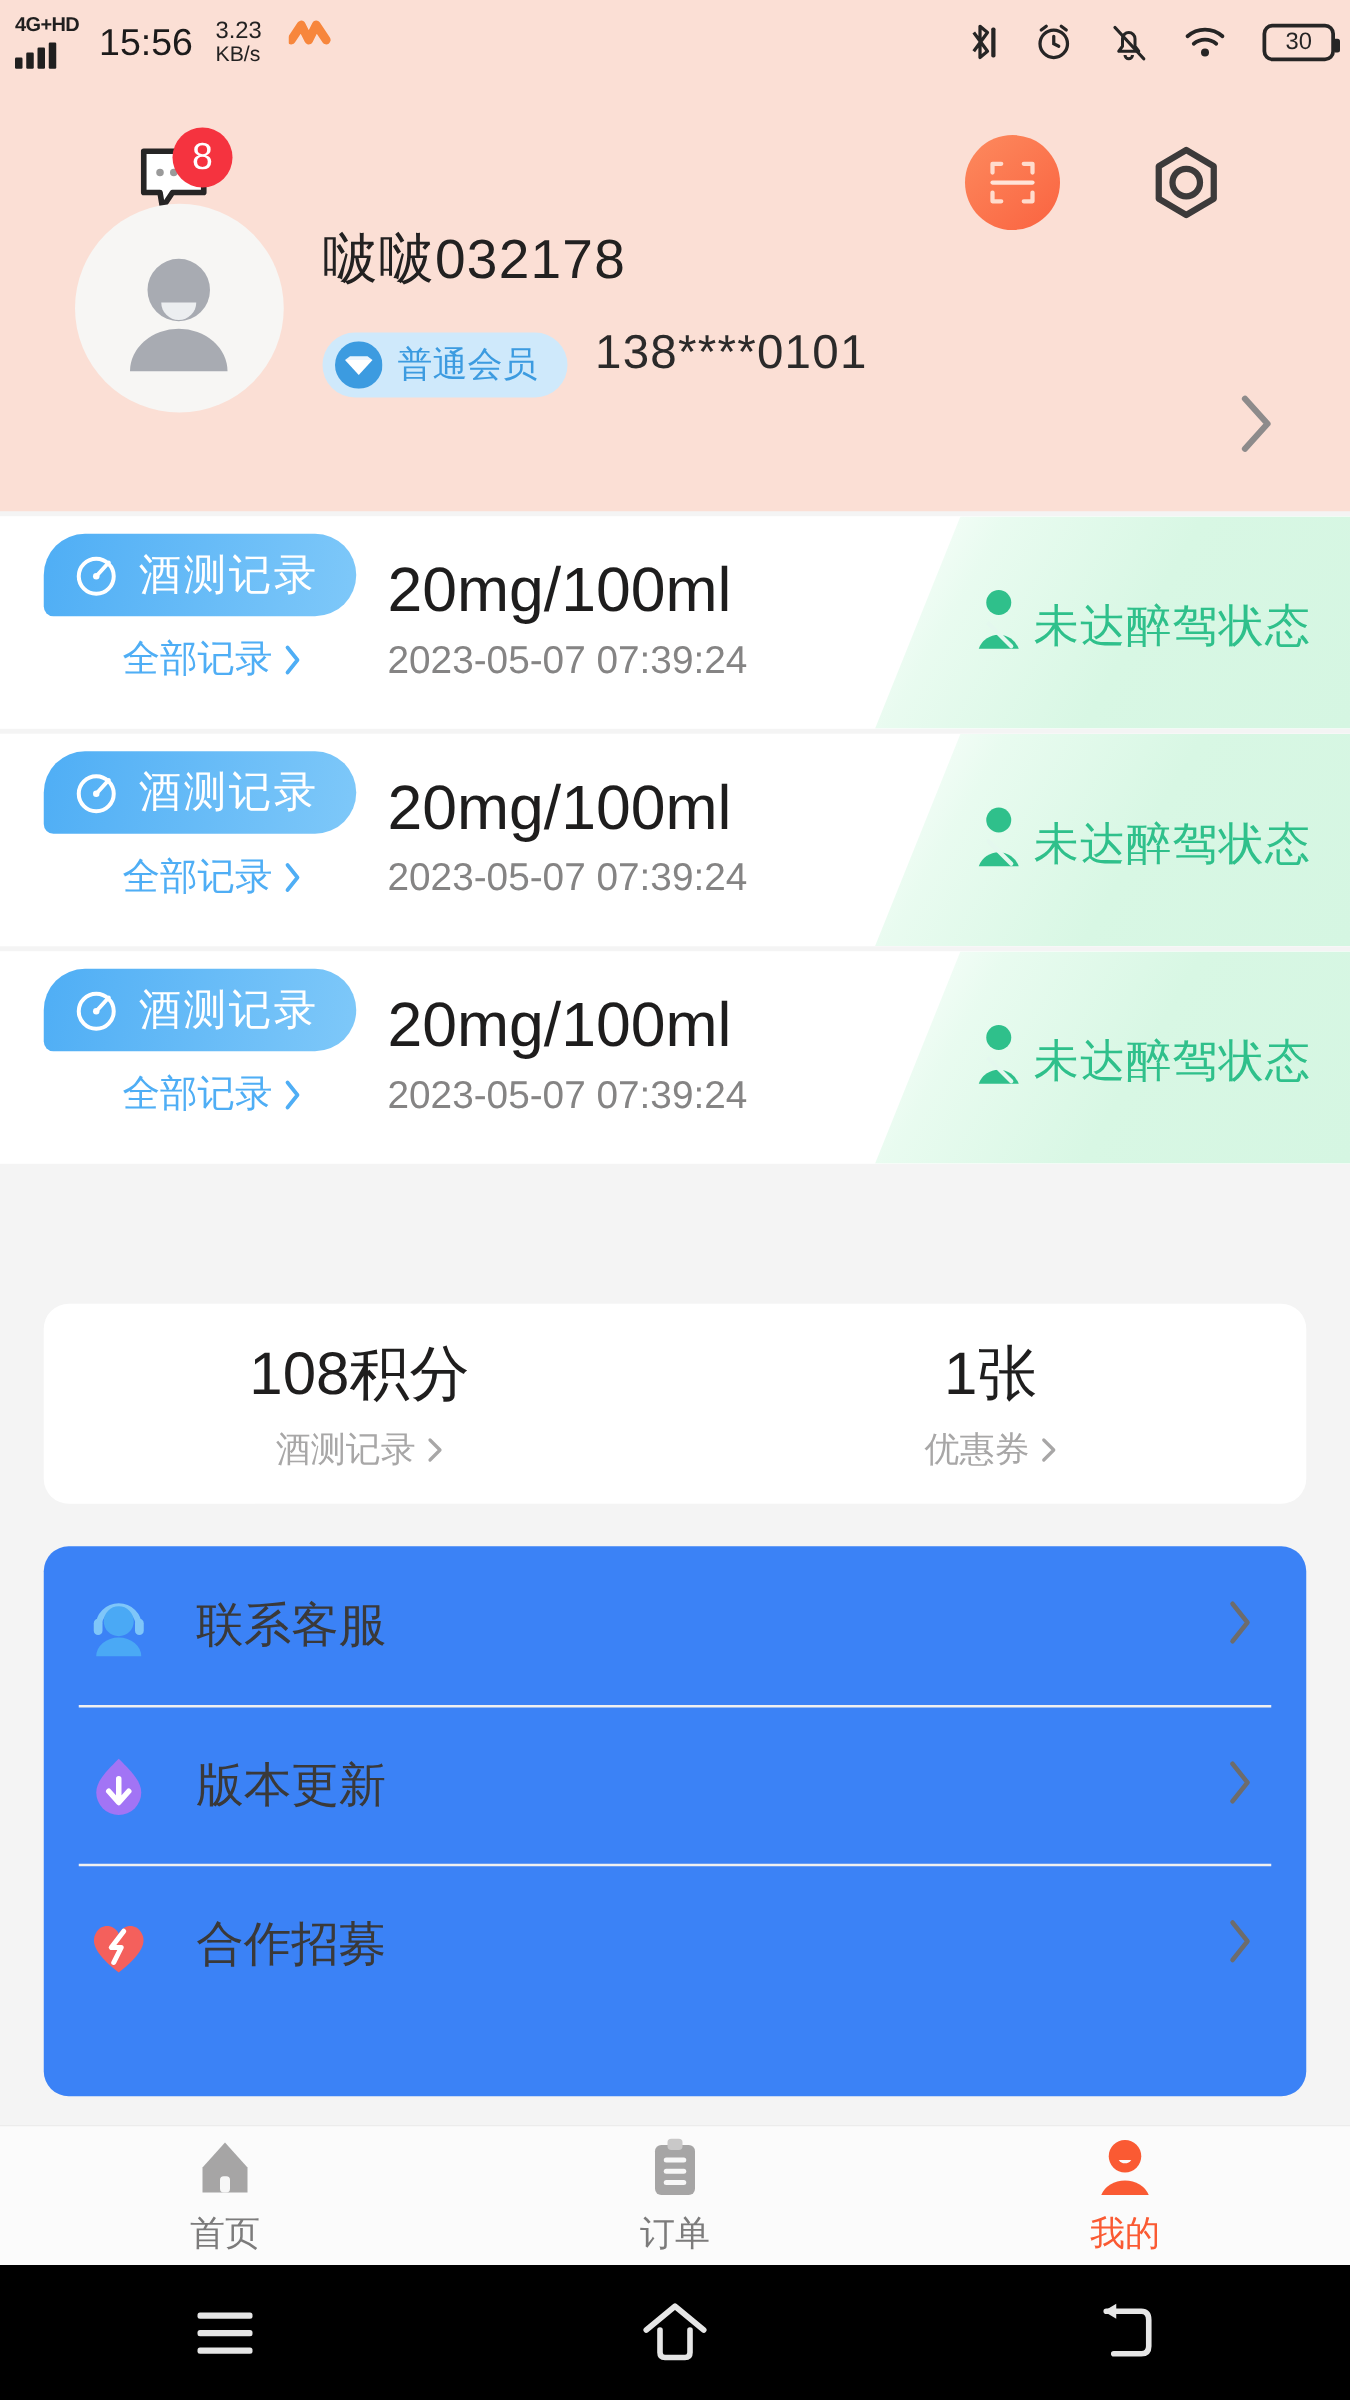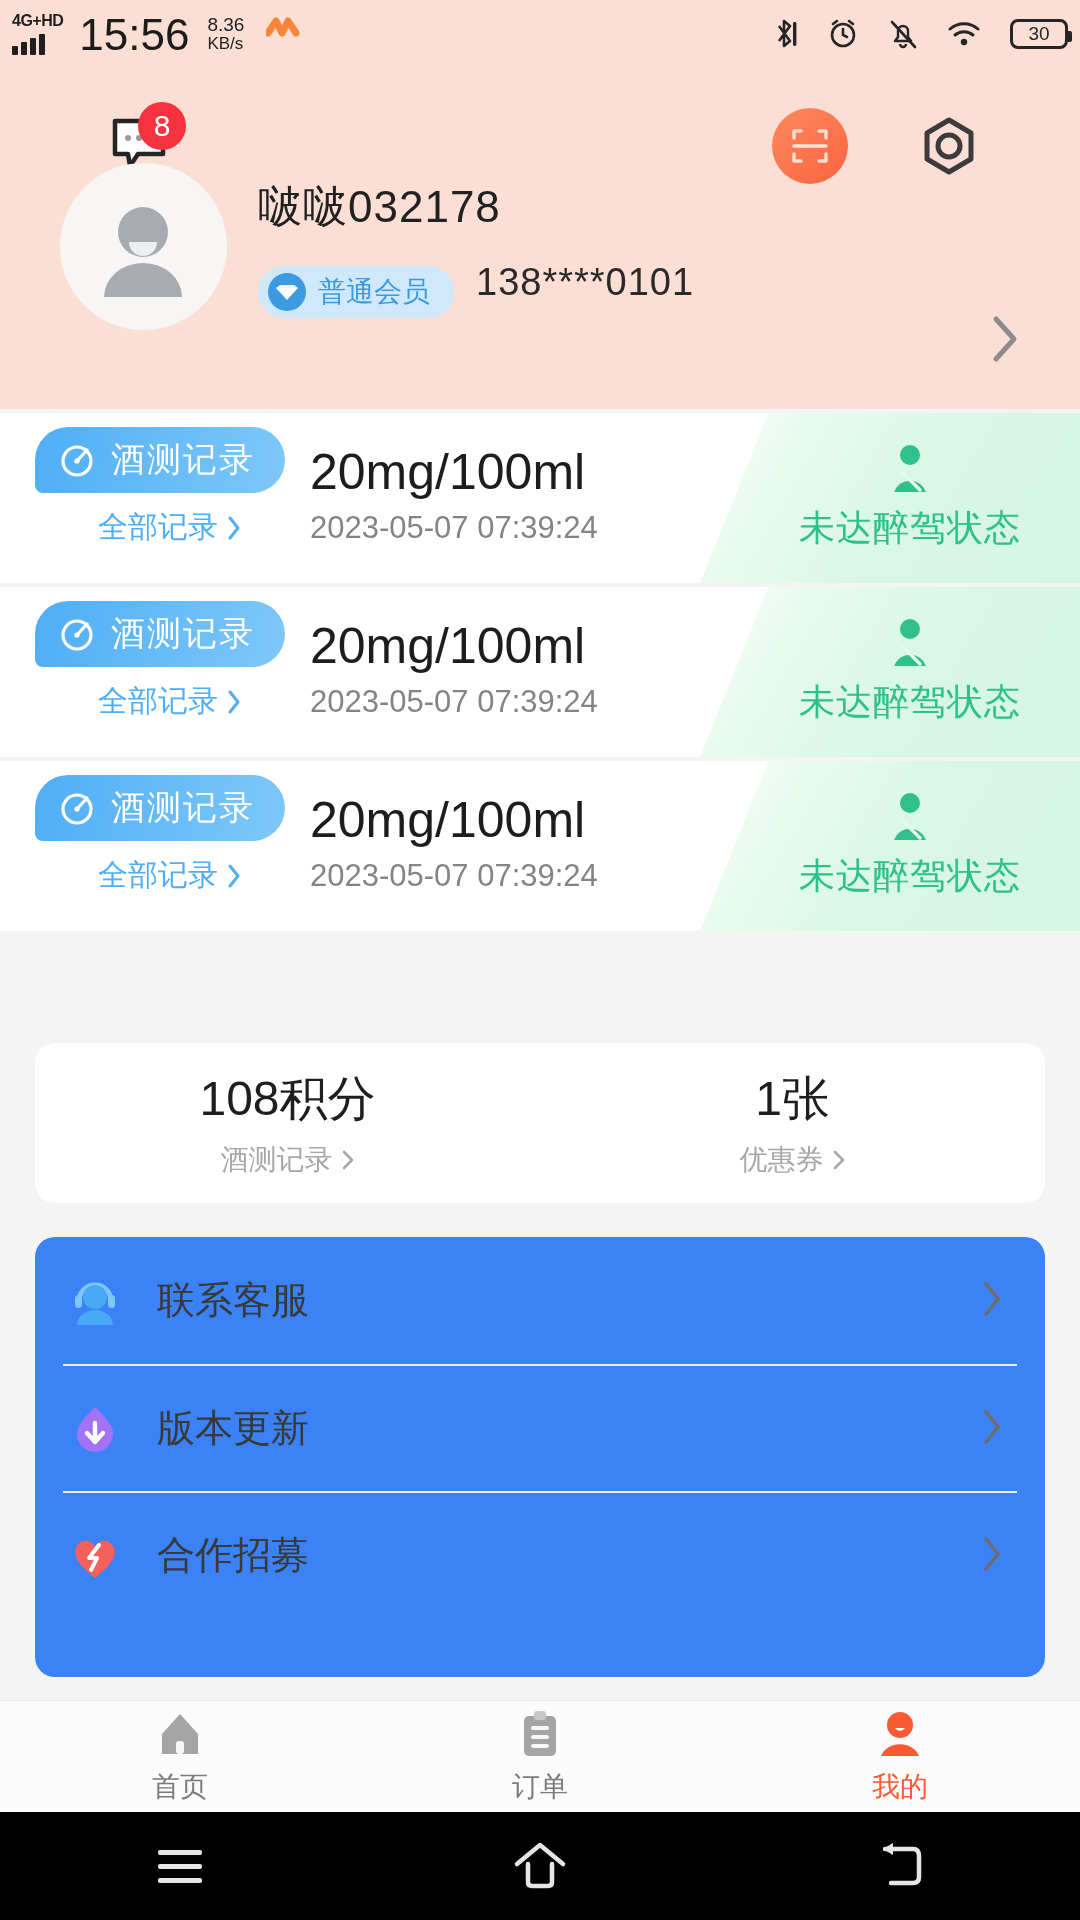--- a/index.html
+++ b/index.html
@@ -17,21 +17,21 @@
     background: #fbdfd5;
     display: flex; align-items: center; padding: 0 12px;
   }
   .sb-left { display: flex; align-items: flex-end; gap: 12px; }
   .sig-wrap { display: flex; flex-direction: column; align-items: flex-start; }
   .sig-label { font-size: 16px; font-weight: bold; color: #201f1f; letter-spacing: -0.5px; line-height: 16px; }
   .sig-bars { display: flex; align-items: flex-end; gap: 3px; height: 24px; margin-top: 2px;}
   .sig-bars i { width: 6px; background: #201f1f; border-radius: 1px; display: block; }
   .sig-bars i:nth-child(1){height:9px}.sig-bars i:nth-child(2){height:13px}
   .sig-bars i:nth-child(3){height:17px}.sig-bars i:nth-child(4){height:21px}
-  .sb-time { font-size: 44px; color: #1c1b1b; letter-spacing: 0px; line-height: 40px; margin-left: 4px; }
+  .sb-time { font-size: 30px; color: #1c1b1b; letter-spacing: 0px; line-height: 40px; margin-left: 4px; }
   .sb-net { display:flex; flex-direction: column; line-height: 19px; margin-left: 6px; margin-bottom: 2px;}
   .sb-net .n1 { font-size: 19px; color: #232222; }
   .sb-net .n2 { font-size: 17px; color: #232222; }
   .sb-heart { margin-left: 10px; margin-bottom: 4px; }
   .sb-right { margin-left: auto; display: flex; align-items: center; gap: 29px; }
   .battery {
     width: 58px; height: 30px; border: 3px solid #262525; border-radius: 8px;
     display: flex; align-items: center; justify-content: center; position: relative;
   }
   .battery:after { content:""; position:absolute; right:-7px; top:9px; width:4px;height:11px;background:#262525;border-radius:0 2px 2px 0;}
@@ -96,21 +96,21 @@
     font-size: 50px; color: #1e1d1d; letter-spacing: 0px;
   }
   .rec-time {
     position: absolute; left: 310px; top: 97px;
     font-size: 31px; color: #858484; letter-spacing: 0px;
   }
   .rec-status {
     position: absolute; right: 0; top: 0; width: 380px; height: 170px;
     background: linear-gradient(120deg, rgba(224,250,234,0) 0%, rgba(214,248,227,0.55) 22%, #d8f7e4 55%, #d5f6e2 100%);
     clip-path: polygon(18% 0, 100% 0, 100% 100%, 0% 100%);
-    display: flex; flex-direction: column; align-items: center; justify-content: center;
+    display: flex; flex-direction: row; align-items: center; justify-content: center;
     padding-left: 40px;
   }
   .rec-status span { font-size: 36px; color: #2fc08b; letter-spacing: 1px; margin-top: 6px;}
 
   
   .points {
     position: absolute; left: 35px; top: 1043px; width: 1010px; height: 160px;
     background: #fff; border-radius: 20px; display: flex;
   }
   .pt { flex: 1; display: flex; flex-direction: column; align-items: center; justify-content: center; }
@@ -156,21 +156,21 @@
         <div class="sig-label">4G+HD</div>
         <div class="sig-bars">
             <i></i>
             <i></i>
             <i></i>
             <i></i>
           </div>
       </div>
       <div class="sb-time">15:56</div>
       <div class="sb-net">
-        <div class="n1">8.36</div>
+        <div class="n1">3.23</div>
         <div class="n2">KB/s</div>
       </div>
       <div class="sb-heart">
         <svg width="36" height="30" viewBox="0 0 36 30">
             <path d="M2 16 L10 4 L16 16 L22 4 L30 16" stroke="#f7863c" stroke-width="7" fill="none" stroke-linecap="round" stroke-linejoin="round"></path>
           </svg>
       </div>
     </div>
     <div class="sb-right">
       <svg width="26" height="34" viewBox="0 0 26 34">

